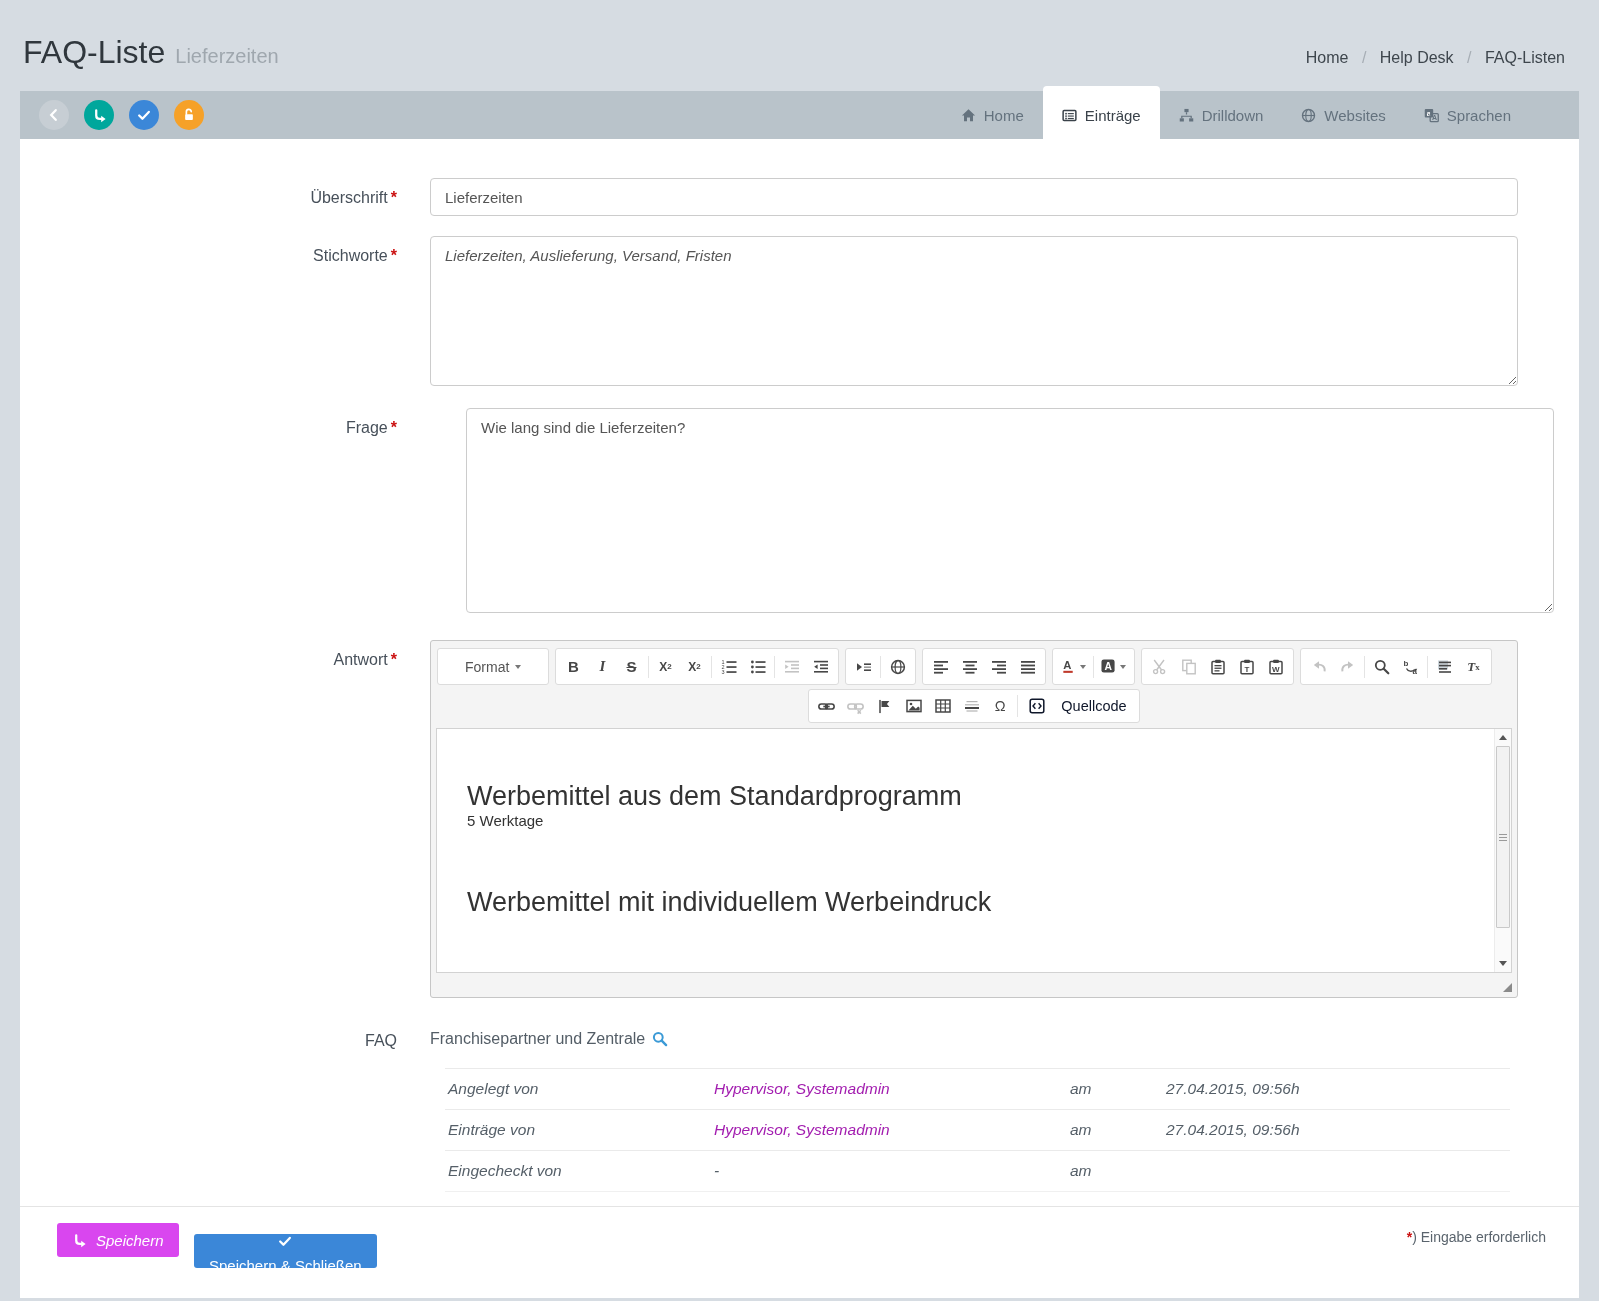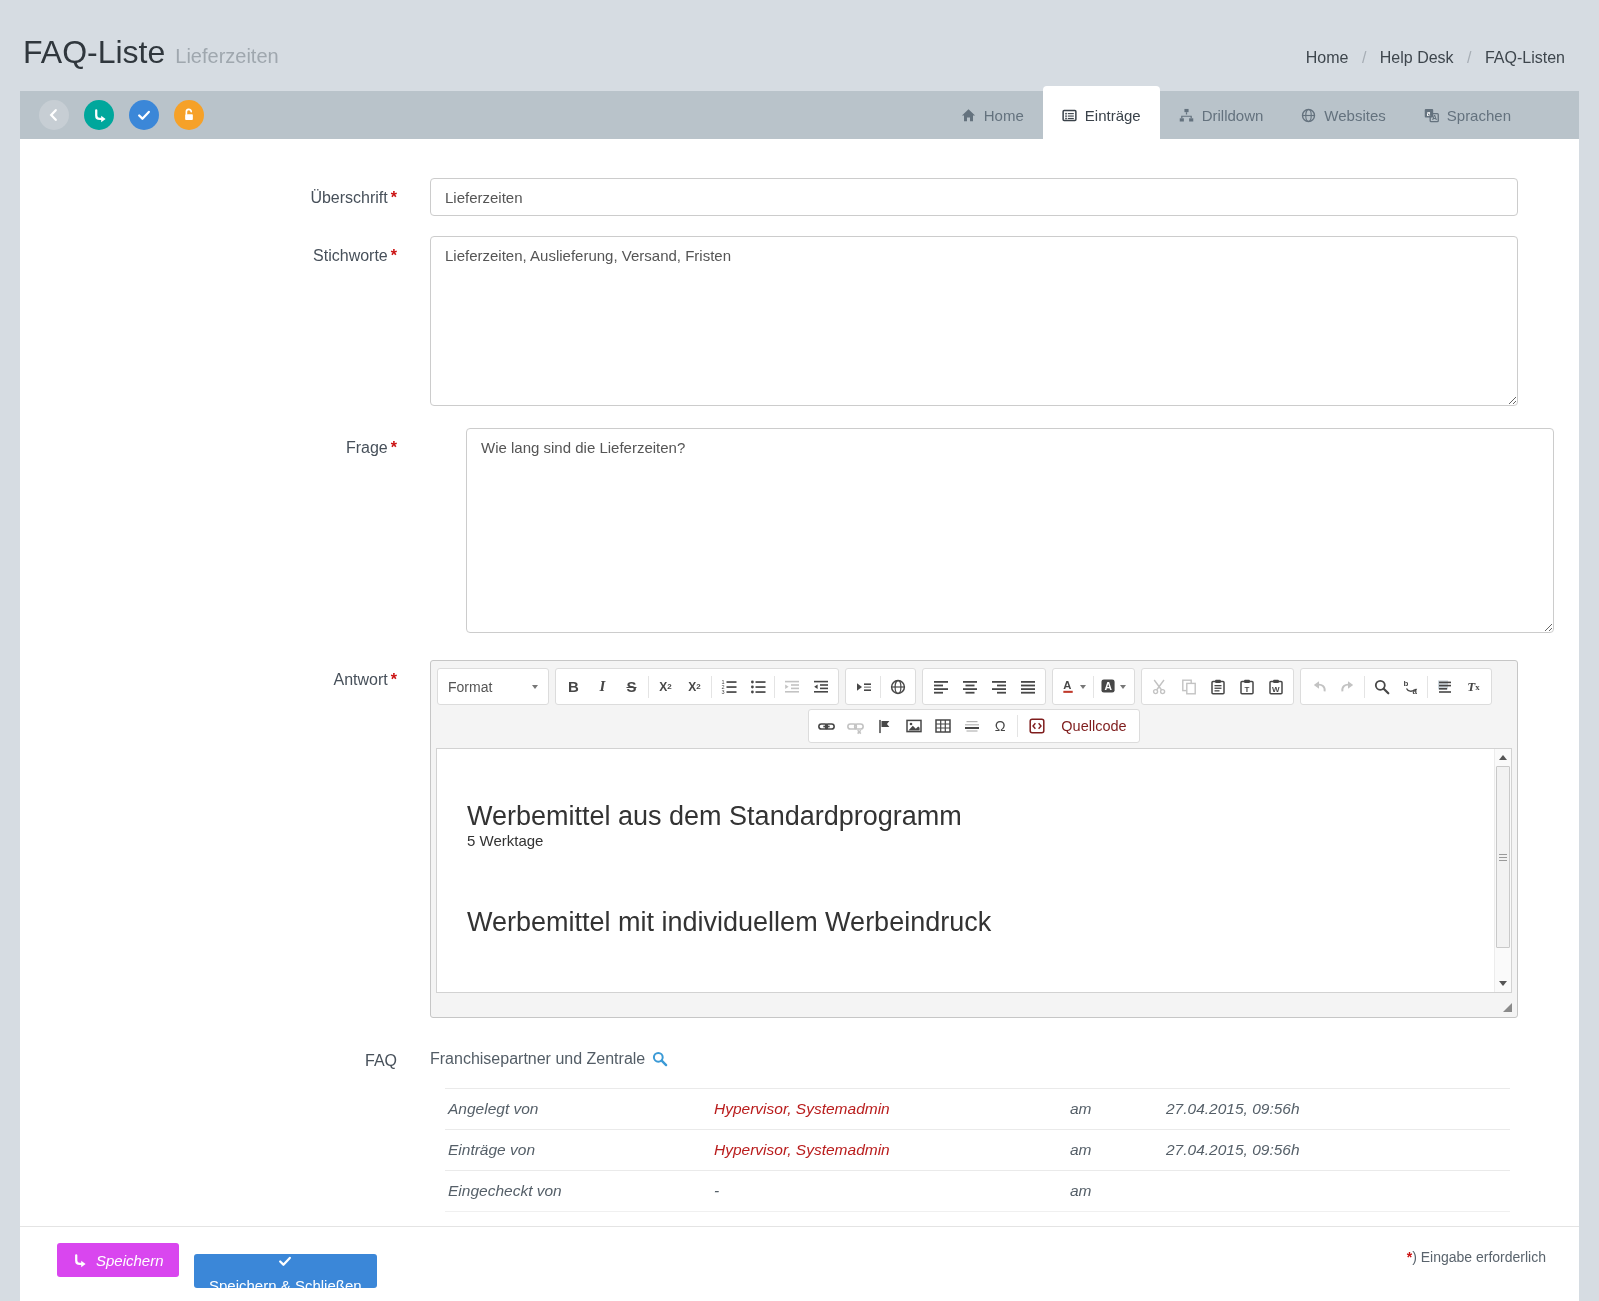--- a/index.html
+++ b/index.html
@@ -47,29 +47,29 @@
   
   .editor { border:1px solid #c6c6c6; border-radius:3px; background:#f4f4f4; padding:5px 5px 24px 5px; position:relative; }
   .tbrow { display:flex; gap:6px; align-items:center; }
   .tbrow1 { margin:2px 1px 4px 1px; }
   .tbrow2 { justify-content:center; margin-bottom:5px; }
   .tgroup { background:#fff; border:1px solid #dcdcdc; border-radius:3px; display:flex; align-items:center; height:37px; padding:0 3px; }
   .tbrow2 .tgroup { height:34px; }
   .tbtn { width:29px; height:29px; display:flex; align-items:center; justify-content:center; color:#474747; background:none; border:none; padding:0; cursor:pointer; border-radius:2px; }
   .tbtn.dis { color:#c3c3c3; cursor:default; }
   .tsep { width:1px; height:22px; background:#e4e4e4; margin:0 2px; flex:0 0 auto; }
-  .fmt { background:#fff; border:1px solid #dcdcdc; border-radius:3px; width:112px; height:37px; display:flex; align-items:center; justify-content:space-between; padding:0 10px; font-size:14px; color:#555; cursor:pointer; }
+  .fmt { background:#fff; border:1px solid #dcdcdc; border-radius:3px; width:112px; height:37px; display:flex; align-items:center; justify-content:space-between; padding:0 27px; font-size:14px; color:#555; cursor:pointer; }
   .caret { width:0; height:0; border-left:3.5px solid transparent; border-right:3.5px solid transparent; border-top:4px solid #777; }
   .bld { font-weight:bold; font-size:15px; }
   .ita { font-style:italic; font-family:"Liberation Serif", serif; font-weight:bold; font-size:15px; }
   .str { font-weight:bold; font-size:15px; text-decoration:line-through; }
   .subsup { font-weight:bold; font-size:12px; }
   .subsup sub,.subsup sup { font-size:8px; }
   .colorbtn { display:flex; align-items:center; gap:4px; width:auto; padding:0 5px; }
-  .srcbtn { display:flex; align-items:center; gap:16px; width:auto; padding:0 9px; font-size:14.5px; color:#7f1d1d; }
+  .srcbtn { display:flex; align-items:center; gap:16px; width:auto; padding:0 9px; font-size:14.5px; color:#0f172a; }
   .removefmt { font-style:italic; font-weight:bold; font-size:13px; font-family:"Liberation Serif", serif; }
   .removefmt sub { font-size:9px; font-style:normal; }
   
   .edcontent { background:#fff; border:1px solid #d2d2d2; height:245px; position:relative; overflow:hidden; padding:22px 60px 0 30px; color:#333; }
   .edcontent p { margin:0; font-size:15px; }
   .edcontent .edh { font-size:27px; font-weight:400; }
   .edh1 { margin-top:30px; }
   .edp2 { margin-top:30px; font-size:15px; }
   .edh2 { margin-top:58px; }
   
@@ -80,21 +80,21 @@
   .tri-down { width:0;height:0;border-left:4px solid transparent;border-right:4px solid transparent;border-top:5px solid #555; }
   .sthumb { position:absolute; left:1px; top:17px; width:14px; height:182px; background:#f2f2f2; border:1px solid #c9c9c9; border-radius:1px; display:flex; align-items:center; justify-content:center; cursor:grab; }
   .grip { width:8px; height:7px; border-top:1px solid #9a9a9a; border-bottom:1px solid #9a9a9a; background:linear-gradient(#9a9a9a,#9a9a9a) center/100% 1px no-repeat; }
   .resize-corner { position:absolute; right:5px; bottom:5px; width:0; height:0; border-left:9px solid transparent; border-bottom:9px solid #8a8a8a; cursor:nwse-resize; }
   
   .faqval { font-size:16px; color:#535d66; padding-top:11px; display:flex; align-items:center; gap:7px; }
   .meta { margin-left:15px; width:1065px; font-size:15.5px; }
   .mrow { display:grid; grid-template-columns:266px 356px 96px 1fr; align-items:center; padding:11px 3px; border-top:1px solid #eaeaea;font-style:italic; }
   .mrow:last-child { border-bottom:1px solid #f0f0f0; }
   .mlabel,.mam,.mdate { color:#555f68; }
-  .mlink { color:#b91c1c; cursor:pointer; }
+  .mlink { color:#a21caf; cursor:pointer; }
   
   .foot { border-top:1px solid #e4e4e4; margin-top:14px; padding:16px 33px 0 37px; display:flex; justify-content:space-between; align-items:flex-start; height:92px; }
   .btn { display:inline-flex; align-items:center; gap:9px; height:34px; padding:0 15px; border:none; border-radius:3px; color:#fff; font-size:15px; font-family:"Liberation Sans", sans-serif; cursor:pointer; }
   .btn-teal { background:#d946ef;font-style:italic; }
   .btn-blue { background:#3b87d8; margin-left:11px;flex-direction:column; }
   .note { font-size:14px; color:#5a646d; padding-top:6px; }
   svg { display:block; }
 </style>
 </head>
 <body>
@@ -208,21 +208,21 @@
   <div class="formarea">
 
     <div class="frow">
       <div class="flabel"><span>Überschrift</span><span class="req">*</span></div>
       <div class="ffield"><input class="txt" value="Lieferzeiten" style=""></div>
     </div>
     <div class="gap20"></div>
 
     <div class="frow">
       <div class="flabel"><span>Stichworte</span><span class="req">*</span></div>
-      <div class="ffield"><textarea class="txt" style="height: 170px;">Lieferzeiten, Auslieferung, Versand, Fristen</textarea></div>
+      <div class="ffield"><textarea class="txt" style="height: 150px; font-style: italic;">Lieferzeiten, Auslieferung, Versand, Fristen</textarea></div>
     </div>
     <div class="gap18"></div>
 
     <div class="frow">
       <div class="flabel"><span>Frage</span><span class="req">*</span></div>
       <div class="ffield"><textarea class="txt" style="height: 205px; margin-left: 36px;">Wie lang sind die Lieferzeiten?</textarea></div>
     </div>
     <div class="gap23"></div>
 
     <div class="frow">

